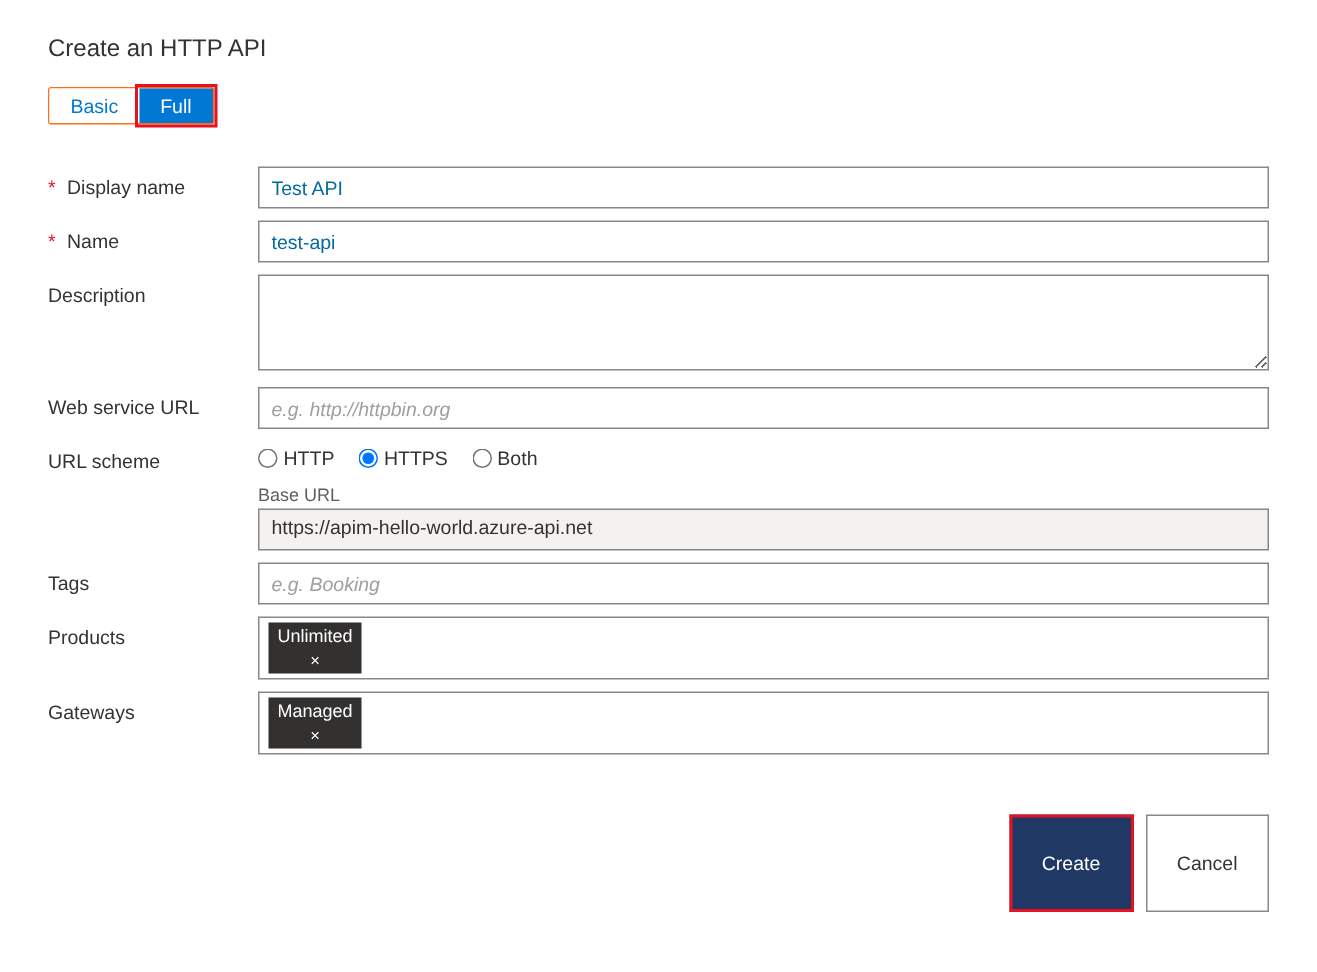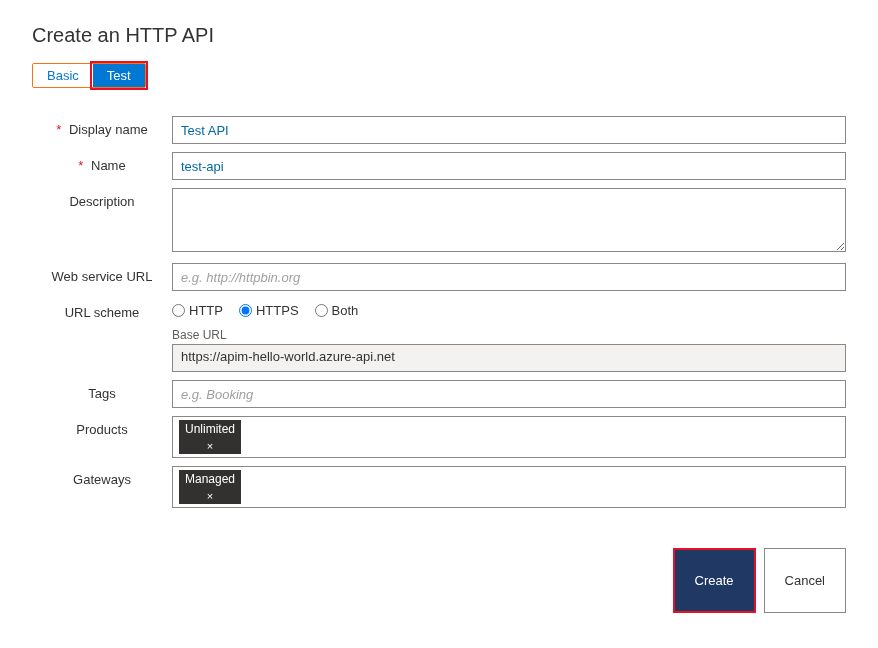--- a/index.html
+++ b/index.html
@@ -4,21 +4,21 @@
   <style>
     * { box-sizing: border-box; margin: 0; padding: 0; }
     body {
       font-family: 'Segoe UI', Tahoma, Geneva, Verdana, sans-serif;
       font-size: 13px;
       background: #fff;
       color: #333;
       padding: 24px 32px;
     }
     h1 {
-      font-size: 20px;
+      font-size: 16px;
       font-weight: 300;
       color: #333;
       margin-bottom: 16px;
     }
     .toggle-group {
       display: flex;
       margin-bottom: 20px;
       border: 1px solid #f97316;
       border-radius: 2px;
       width: fit-content;
@@ -43,21 +43,20 @@
       border-collapse: separate;
       border-spacing: 0 8px;
     }
     .form-table tr td:first-child {
       width: 140px;
       vertical-align: top;
       padding-top: 6px;
       color: #333;
       font-size: 13px;
       white-space: nowrap;
-      text-align: center;
     }
     .form-table tr td:first-child .required {
       color: #e81123;
       margin-right: 4px;
     }
     .form-table tr td:last-child {
       vertical-align: top;
     }
     input[type="text"] {
       width: 100%;
@@ -175,21 +174,21 @@
       min-width: 80px;
     }
   </style>
 </head>
 <body>
 
 <h1>Create an HTTP API</h1>
 
 <div class="toggle-group">
   <button class="toggle-btn">Basic</button>
-  <button class="toggle-btn active">Test</button>
+  <button class="toggle-btn active">Full</button>
 </div>
 
 <table class="form-table">
   <tbody>
     <tr>
       <td>
         <span class="required">*</span>
         <span>Display name</span>
       </td>
       <td>

